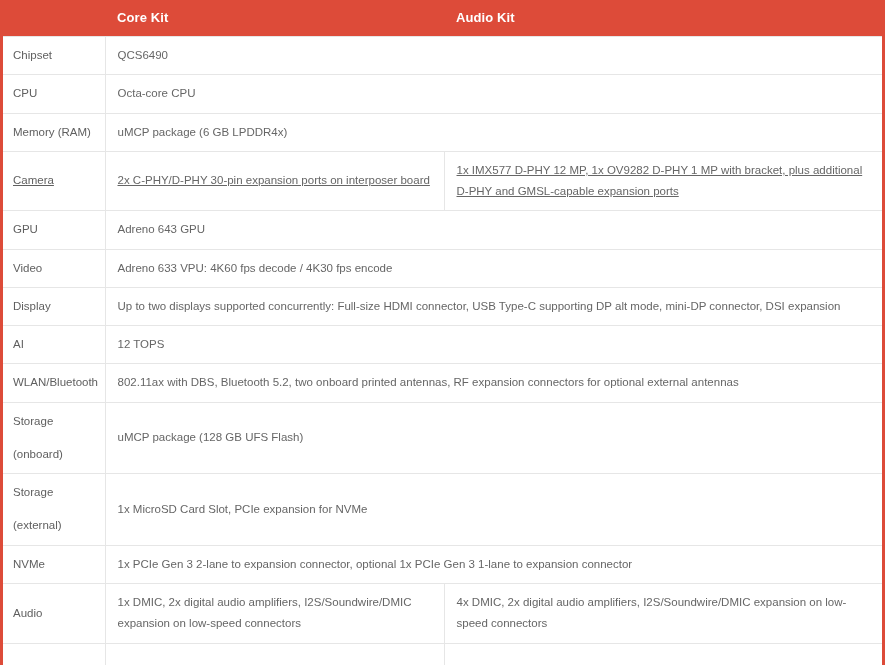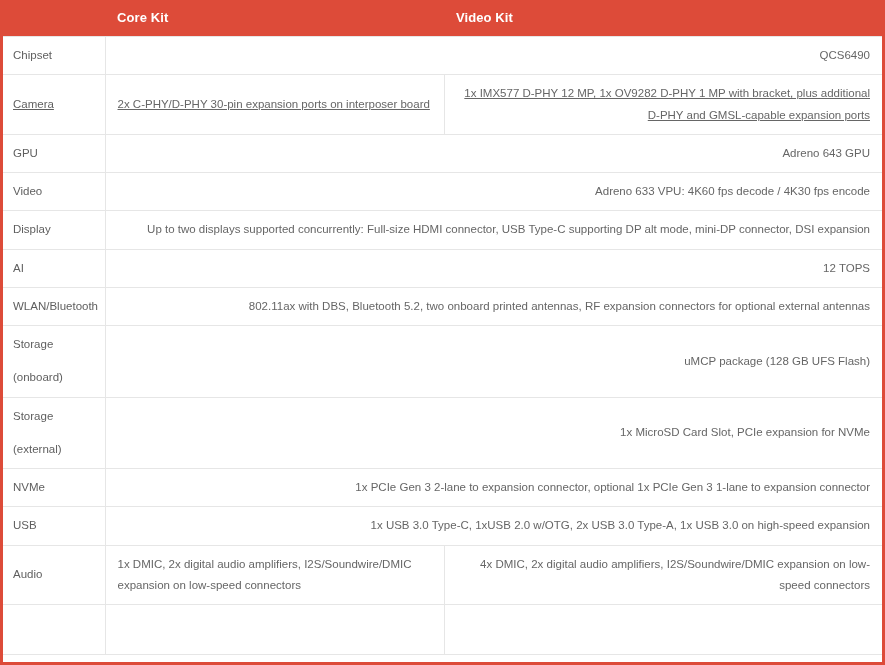--- a/index.html
+++ b/index.html
@@ -72,21 +72,20 @@
     padding-right: 6px;
   }
   table.spec-table tbody td.value-cell {
     border-left: 1px solid #e6e6e6;
   }
   table.spec-table tbody tr td:first-child {
     border-left: 0;
   }
   table.spec-table tbody tr td:last-child {
     border-right: 0;
-    text-align: right;
   }
 
   .label-line { display: block; }
   .label-line + .label-line { margin-top: 12px; }
 
   
   tr[data-h="35"] td { height: 35px; }
   tr[data-h="36"] td { height: 36px; }
   tr[data-h="55"] td { height: 55px; text-decoration: underline; }
   tr[data-h="45"] td { height: 45px; }
@@ -96,32 +95,48 @@
 </style>
 </head>
 <body>
 
 <div id="spec-table-wrap">
   <table class="spec-table">
     <thead>
       <tr>
         <th class="col-label"></th>
         <th class="col-core">Core Kit</th>
-        <th class="col-vision">Video Kit</th>
+        <th class="col-vision">Audio Kit</th>
       </tr>
     </thead>
     <tbody id="table-body">
         <tr data-h="35">
           <td class="label-cell">
             <span class="cell-text">Chipset</span>
           </td>
           <td class="value-cell" colspan="2">
             <span class="cell-text">QCS6490</span>
           </td>
         </tr>
+        <tr data-h="36">
+          <td class="label-cell">
+            <span class="cell-text">CPU</span>
+          </td>
+          <td class="value-cell" colspan="2">
+            <span class="cell-text">Octa-core CPU</span>
+          </td>
+        </tr>
+        <tr data-h="36">
+          <td class="label-cell">
+            <span class="cell-text">Memory (RAM)</span>
+          </td>
+          <td class="value-cell" colspan="2">
+            <span class="cell-text">uMCP package (6 GB LPDDR4x)</span>
+          </td>
+        </tr>
         <tr data-h="55">
           <td class="label-cell">
             <span class="cell-text">Camera</span>
           </td>
           <td class="value-cell">
             <span class="cell-text">2x C-PHY/D-PHY 30-pin expansion ports on interposer board</span>
           </td>
           <td class="value-cell">
             <span class="cell-text">1x IMX577 D-PHY 12 MP, 1x OV9282 D-PHY 1 MP with bracket, plus additional D-PHY and GMSL-capable expansion ports</span>
           </td>
@@ -183,28 +198,20 @@
           <td class="value-cell" colspan="2">
             <span class="cell-text">1x MicroSD Card Slot, PCIe expansion for NVMe</span>
           </td>
         </tr>
         <tr data-h="35">
           <td class="label-cell">
             <span class="cell-text">NVMe</span>
           </td>
           <td class="value-cell" colspan="2">
             <span class="cell-text">1x PCIe Gen 3 2-lane to expansion connector, optional 1x PCIe Gen 3 1-lane to expansion connector</span>
-          </td>
-        </tr>
-        <tr data-h="36">
-          <td class="label-cell">
-            <span class="cell-text">USB</span>
-          </td>
-          <td class="value-cell" colspan="2">
-            <span class="cell-text">1x USB 3.0 Type-C, 1xUSB 2.0 w/OTG, 2x USB 3.0 Type-A, 1x USB 3.0 on high-speed expansion</span>
           </td>
         </tr>
         <tr data-h="50">
           <td class="label-cell">
             <span class="cell-text">Audio</span>
           </td>
           <td class="value-cell">
             <span class="cell-text">1x DMIC, 2x digital audio amplifiers, I2S/Soundwire/DMIC expansion on low-speed connectors</span>
           </td>
           <td class="value-cell">

